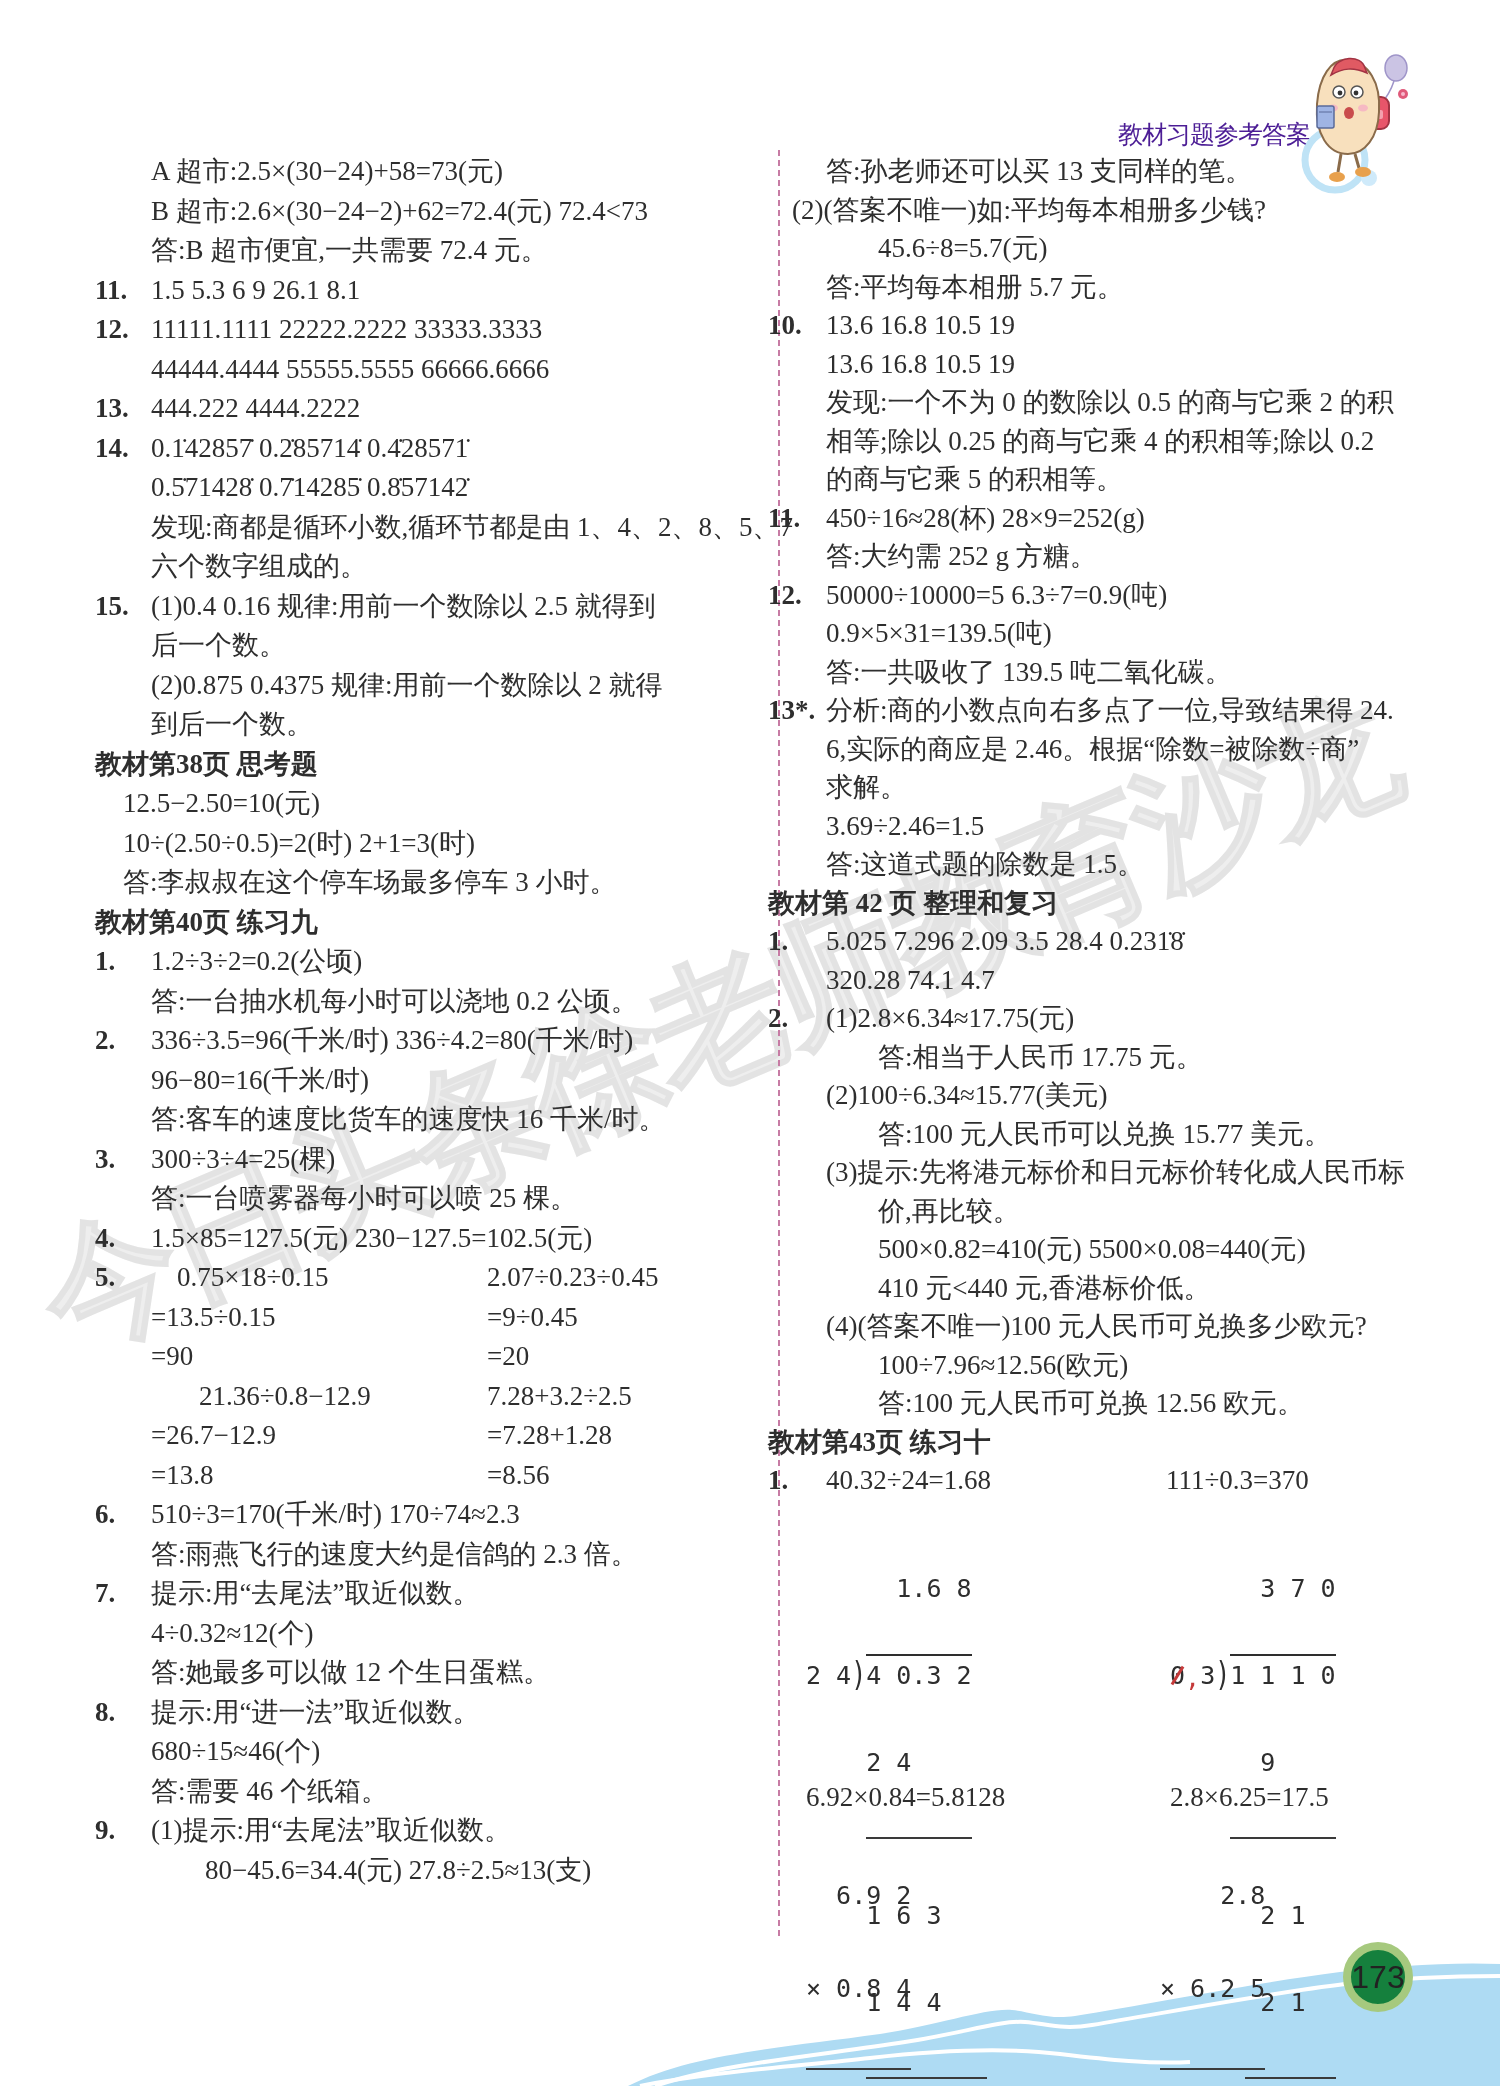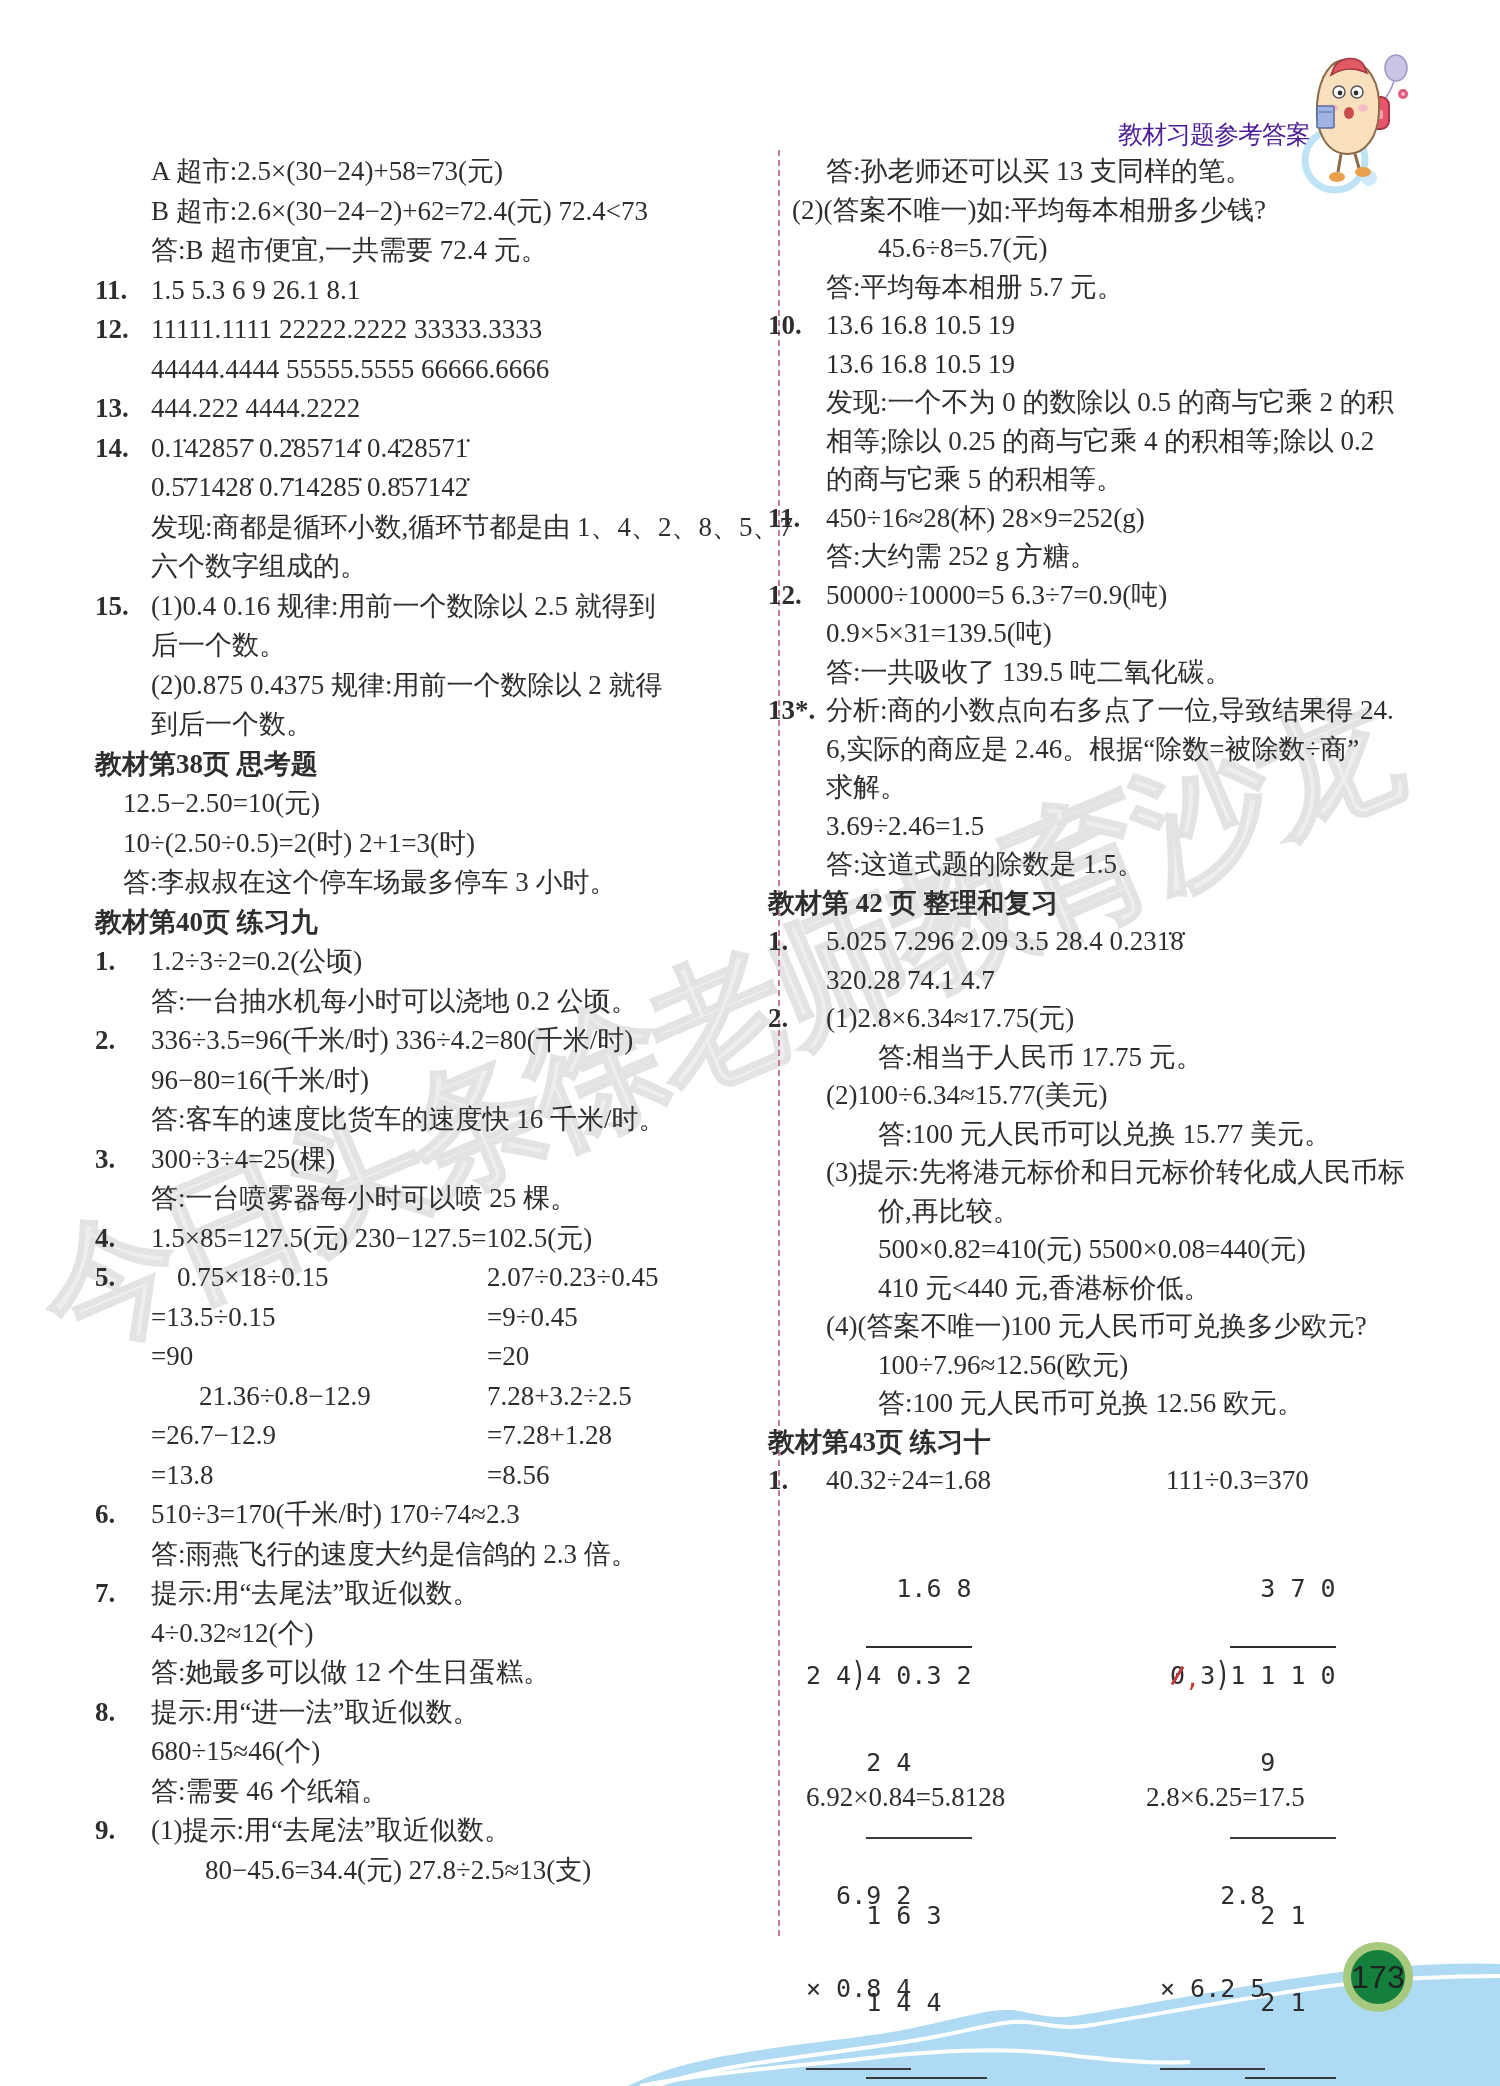--- a/index.html
+++ b/index.html
@@ -38,25 +38,25 @@
   .ind2 .t1{padding-left:48px;}
   
   .work{position:relative;height:252px;margin-top:16px;}
   .work2{position:relative;height:225px;margin-top:2px;}
   .ldiv{position:absolute;top:0;font-family:"DejaVu Sans Mono",monospace;font-size:25px;
         line-height:29px;white-space:pre;color:#2e2e2e;}
   .work2 .ldiv{line-height:31px;}
   #divA{left:38px;} #divB{left:402px;}
   #multA{left:38px;} #multB{left:392px;}
   .rule{border-top:2.5px solid #3a3a3a;height:0;margin:2px 0 4px 0;}
-  .dvd{border-top:2.5px solid #2e2e2e;padding-top:13px;}
+  .dvd{border-top:2.5px solid #2e2e2e;padding-top:5px;}
   .par{display:inline-block;transform:scaleY(1.35);transform-origin:50% 60%;}
   .multhead{margin-top:10px;}
   .multhead .t1{flex:0 0 356px;box-sizing:border-box;}
-  .multhead{padding-left:38px;}
+  .multhead{padding-left:38px;gap:24px;}
   
   .rslash{position:relative;display:inline-block;}
   .rslash::after{content:"";position:absolute;left:-3px;top:46%;width:calc(100% + 6px);
                  border-top:3px solid #c53a3a;transform:rotate(-58deg);}
   .redcomma{color:#c53a3a;position:relative;top:0.12em;}
   
   .badge{position:absolute;left:1343px;top:1942px;width:54px;height:54px;background:#15803d;
          border:8px solid #a6c97e;border-radius:50%;display:flex;align-items:center;justify-content:center;
          font-size:32px;color:#222222;z-index:5;font-family:Liberation Sans, sans-serif;}
   

